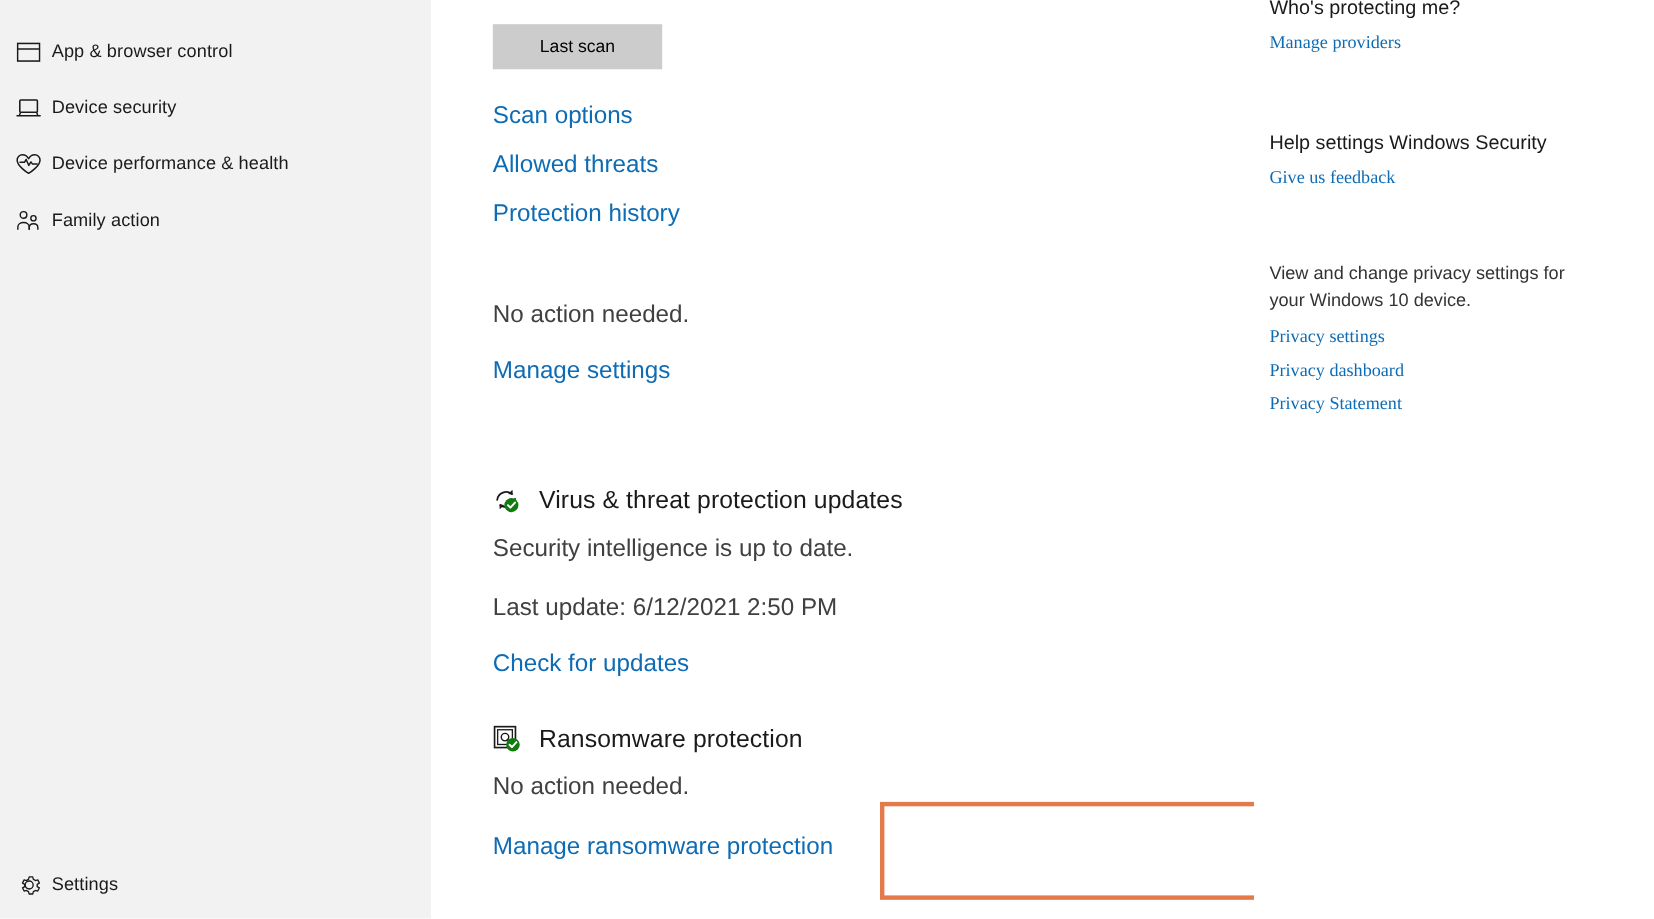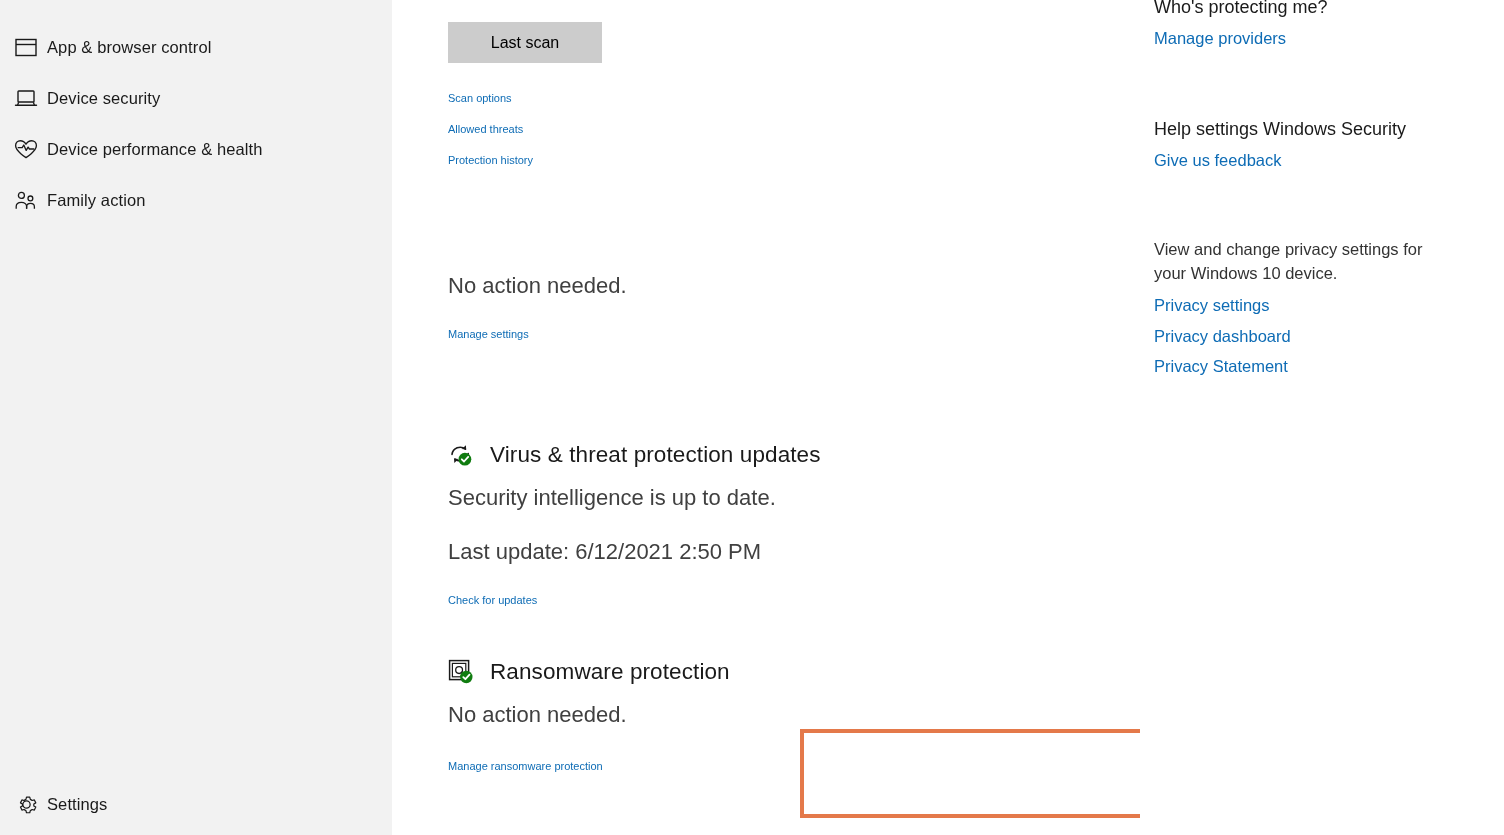--- a/index.html
+++ b/index.html
@@ -87,21 +87,21 @@
     font-family: inherit;
     font-size: 16px;
     color: #000000;
     cursor: pointer;
     padding: 0;
     border-radius: 0;
   }
 
   .link {
     color: #0e6cb5;
-    font-size: 11px;
+    font-size: 22px;
     text-decoration: none;
     cursor: pointer;
     display: inline-block;
     line-height: 1.2;
   }
 
   .top-links {
     position: absolute;
     left: 56px;
     top: 92px;
@@ -182,21 +182,21 @@
     margin: 0 0 10px 0;
     line-height: 1.3;
   }
   .rp-body {
     font-size: 16.5px;
     color: #333333;
     margin: 0 0 10px 0;
     line-height: 1.45;
     max-width: 290px;
   }
-  .rp-block .link { display: block; margin-bottom: 11px; font-size: 16.5px; }
+  .rp-block .link { display: block; margin-bottom: 11px; font-size: 16.5px; font-family: Liberation Serif, serif; }
 </style>
 </head>
 <body>
 
 <div class="app">
 
   <nav class="sidebar">
     <div class="nav-list">
 
       <div class="nav-item">

